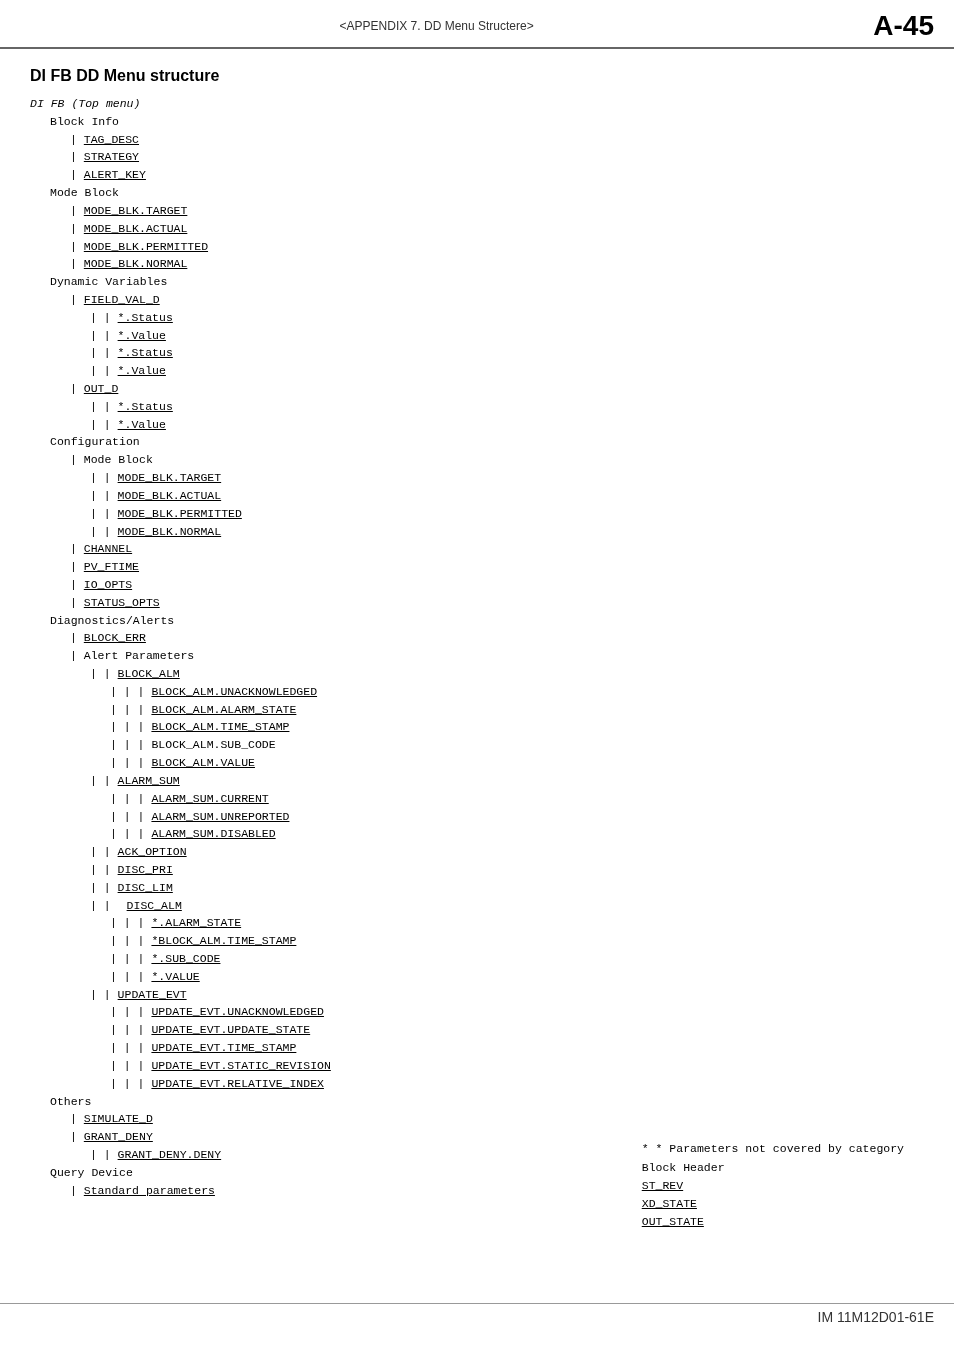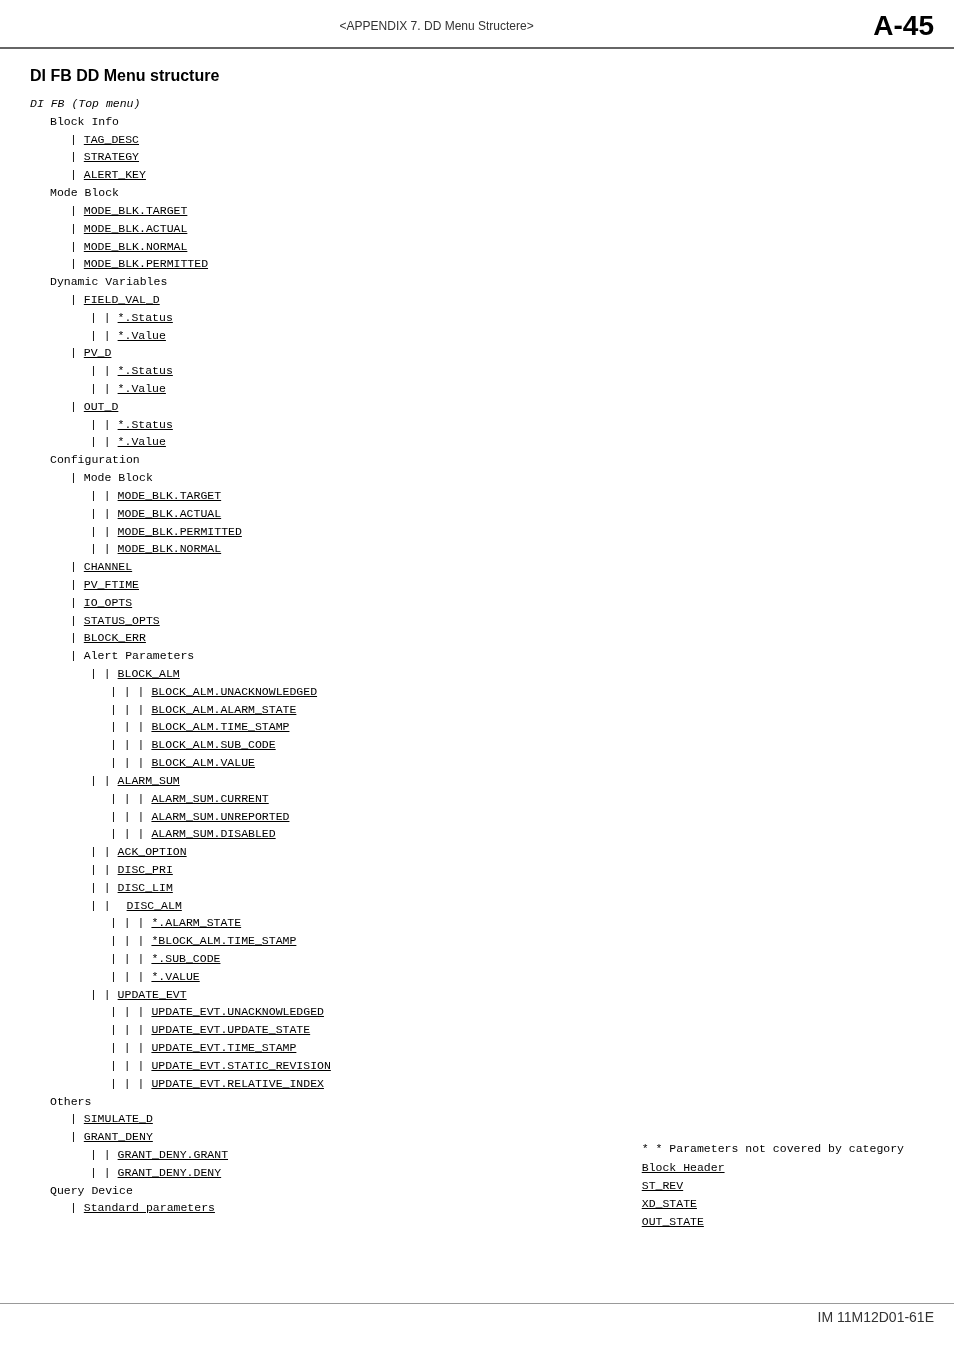--- a/index.html
+++ b/index.html
@@ -84,49 +84,49 @@
 
     <div id="tree-output">
         <div style="white-space: nowrap; font-family: &quot;Courier New&quot;, monospace; font-size: 11.5px; line-height: 1.55; margin-left: 0px;"><span></span><span style="font-style: italic;">DI FB (Top menu)</span></div>
         <div style="white-space: nowrap; font-family: &quot;Courier New&quot;, monospace; font-size: 11.5px; line-height: 1.55; margin-left: 20px;"><span></span><span>Block Info</span></div>
         <div style="white-space: nowrap; font-family: &quot;Courier New&quot;, monospace; font-size: 11.5px; line-height: 1.55; margin-left: 40px;"><span>| </span><span style="text-decoration: underline;">TAG_DESC</span></div>
         <div style="white-space: nowrap; font-family: &quot;Courier New&quot;, monospace; font-size: 11.5px; line-height: 1.55; margin-left: 40px;"><span>| </span><span style="text-decoration: underline;">STRATEGY</span></div>
         <div style="white-space: nowrap; font-family: &quot;Courier New&quot;, monospace; font-size: 11.5px; line-height: 1.55; margin-left: 40px;"><span>| </span><span style="text-decoration: underline;">ALERT_KEY</span></div>
         <div style="white-space: nowrap; font-family: &quot;Courier New&quot;, monospace; font-size: 11.5px; line-height: 1.55; margin-left: 20px;"><span></span><span>Mode Block</span></div>
         <div style="white-space: nowrap; font-family: &quot;Courier New&quot;, monospace; font-size: 11.5px; line-height: 1.55; margin-left: 40px;"><span>| </span><span style="text-decoration: underline;">MODE_BLK.TARGET</span></div>
         <div style="white-space: nowrap; font-family: &quot;Courier New&quot;, monospace; font-size: 11.5px; line-height: 1.55; margin-left: 40px;"><span>| </span><span style="text-decoration: underline;">MODE_BLK.ACTUAL</span></div>
+        <div style="white-space: nowrap; font-family: &quot;Courier New&quot;, monospace; font-size: 11.5px; line-height: 1.55; margin-left: 40px;"><span>| </span><span style="text-decoration: underline;">MODE_BLK.PERMITTED</span></div>
         <div style="white-space: nowrap; font-family: &quot;Courier New&quot;, monospace; font-size: 11.5px; line-height: 1.55; margin-left: 40px;"><span>| </span><span style="text-decoration: underline;">MODE_BLK.NORMAL</span></div>
-        <div style="white-space: nowrap; font-family: &quot;Courier New&quot;, monospace; font-size: 11.5px; line-height: 1.55; margin-left: 40px;"><span>| </span><span style="text-decoration: underline;">MODE_BLK.PERMITTED</span></div>
         <div style="white-space: nowrap; font-family: &quot;Courier New&quot;, monospace; font-size: 11.5px; line-height: 1.55; margin-left: 20px;"><span></span><span>Dynamic Variables</span></div>
         <div style="white-space: nowrap; font-family: &quot;Courier New&quot;, monospace; font-size: 11.5px; line-height: 1.55; margin-left: 40px;"><span>| </span><span style="text-decoration: underline;">FIELD_VAL_D</span></div>
         <div style="white-space: nowrap; font-family: &quot;Courier New&quot;, monospace; font-size: 11.5px; line-height: 1.55; margin-left: 60px;"><span>| | </span><span style="text-decoration: underline;">*.Status</span></div>
         <div style="white-space: nowrap; font-family: &quot;Courier New&quot;, monospace; font-size: 11.5px; line-height: 1.55; margin-left: 60px;"><span>| | </span><span style="text-decoration: underline;">*.Value</span></div>
-        <div style="white-space: nowrap; font-family: &quot;Courier New&quot;, monospace; font-size: 11.5px; line-height: 1.55; margin-left: 40px;"><span>| </span><span style="text-decoration: underline;">PV_D</span></div>
         <div style="white-space: nowrap; font-family: &quot;Courier New&quot;, monospace; font-size: 11.5px; line-height: 1.55; margin-left: 60px;"><span>| | </span><span style="text-decoration: underline;">*.Status</span></div>
         <div style="white-space: nowrap; font-family: &quot;Courier New&quot;, monospace; font-size: 11.5px; line-height: 1.55; margin-left: 60px;"><span>| | </span><span style="text-decoration: underline;">*.Value</span></div>
         <div style="white-space: nowrap; font-family: &quot;Courier New&quot;, monospace; font-size: 11.5px; line-height: 1.55; margin-left: 40px;"><span>| </span><span style="text-decoration: underline;">OUT_D</span></div>
         <div style="white-space: nowrap; font-family: &quot;Courier New&quot;, monospace; font-size: 11.5px; line-height: 1.55; margin-left: 60px;"><span>| | </span><span style="text-decoration: underline;">*.Status</span></div>
         <div style="white-space: nowrap; font-family: &quot;Courier New&quot;, monospace; font-size: 11.5px; line-height: 1.55; margin-left: 60px;"><span>| | </span><span style="text-decoration: underline;">*.Value</span></div>
         <div style="white-space: nowrap; font-family: &quot;Courier New&quot;, monospace; font-size: 11.5px; line-height: 1.55; margin-left: 20px;"><span></span><span>Configuration</span></div>
         <div style="white-space: nowrap; font-family: &quot;Courier New&quot;, monospace; font-size: 11.5px; line-height: 1.55; margin-left: 40px;"><span>| </span><span>Mode Block</span></div>
         <div style="white-space: nowrap; font-family: &quot;Courier New&quot;, monospace; font-size: 11.5px; line-height: 1.55; margin-left: 60px;"><span>| | </span><span style="text-decoration: underline;">MODE_BLK.TARGET</span></div>
         <div style="white-space: nowrap; font-family: &quot;Courier New&quot;, monospace; font-size: 11.5px; line-height: 1.55; margin-left: 60px;"><span>| | </span><span style="text-decoration: underline;">MODE_BLK.ACTUAL</span></div>
         <div style="white-space: nowrap; font-family: &quot;Courier New&quot;, monospace; font-size: 11.5px; line-height: 1.55; margin-left: 60px;"><span>| | </span><span style="text-decoration: underline;">MODE_BLK.PERMITTED</span></div>
         <div style="white-space: nowrap; font-family: &quot;Courier New&quot;, monospace; font-size: 11.5px; line-height: 1.55; margin-left: 60px;"><span>| | </span><span style="text-decoration: underline;">MODE_BLK.NORMAL</span></div>
         <div style="white-space: nowrap; font-family: &quot;Courier New&quot;, monospace; font-size: 11.5px; line-height: 1.55; margin-left: 40px;"><span>| </span><span style="text-decoration: underline;">CHANNEL</span></div>
         <div style="white-space: nowrap; font-family: &quot;Courier New&quot;, monospace; font-size: 11.5px; line-height: 1.55; margin-left: 40px;"><span>| </span><span style="text-decoration: underline;">PV_FTIME</span></div>
         <div style="white-space: nowrap; font-family: &quot;Courier New&quot;, monospace; font-size: 11.5px; line-height: 1.55; margin-left: 40px;"><span>| </span><span style="text-decoration: underline;">IO_OPTS</span></div>
         <div style="white-space: nowrap; font-family: &quot;Courier New&quot;, monospace; font-size: 11.5px; line-height: 1.55; margin-left: 40px;"><span>| </span><span style="text-decoration: underline;">STATUS_OPTS</span></div>
+        <div style="white-space: nowrap; font-family: &quot;Courier New&quot;, monospace; font-size: 11.5px; line-height: 1.55; margin-left: 20px;"><span></span><span>Diagnostics/Alerts</span></div>
         <div style="white-space: nowrap; font-family: &quot;Courier New&quot;, monospace; font-size: 11.5px; line-height: 1.55; margin-left: 40px;"><span>| </span><span style="text-decoration: underline;">BLOCK_ERR</span></div>
         <div style="white-space: nowrap; font-family: &quot;Courier New&quot;, monospace; font-size: 11.5px; line-height: 1.55; margin-left: 40px;"><span>| </span><span>Alert Parameters</span></div>
         <div style="white-space: nowrap; font-family: &quot;Courier New&quot;, monospace; font-size: 11.5px; line-height: 1.55; margin-left: 60px;"><span>| | </span><span style="text-decoration: underline;">BLOCK_ALM</span></div>
         <div style="white-space: nowrap; font-family: &quot;Courier New&quot;, monospace; font-size: 11.5px; line-height: 1.55; margin-left: 80px;"><span>| | | </span><span style="text-decoration: underline;">BLOCK_ALM.UNACKNOWLEDGED</span></div>
         <div style="white-space: nowrap; font-family: &quot;Courier New&quot;, monospace; font-size: 11.5px; line-height: 1.55; margin-left: 80px;"><span>| | | </span><span style="text-decoration: underline;">BLOCK_ALM.ALARM_STATE</span></div>
         <div style="white-space: nowrap; font-family: &quot;Courier New&quot;, monospace; font-size: 11.5px; line-height: 1.55; margin-left: 80px;"><span>| | | </span><span style="text-decoration: underline;">BLOCK_ALM.TIME_STAMP</span></div>
-        <div style="white-space: nowrap; font-family: &quot;Courier New&quot;, monospace; font-size: 11.5px; line-height: 1.55; margin-left: 80px;"><span>| | | </span><span style="text-decoration: underline;">BLOCK_ALM.SUB_CODE</span></div>
+        <div style="white-space: nowrap; font-family: &quot;Courier New&quot;, monospace; font-size: 11.5px; line-height: 1.55; margin-left: 80px;"><span>| | | </span><span style="">BLOCK_ALM.SUB_CODE</span></div>
         <div style="white-space: nowrap; font-family: &quot;Courier New&quot;, monospace; font-size: 11.5px; line-height: 1.55; margin-left: 80px;"><span>| | | </span><span style="text-decoration: underline;">BLOCK_ALM.VALUE</span></div>
         <div style="white-space: nowrap; font-family: &quot;Courier New&quot;, monospace; font-size: 11.5px; line-height: 1.55; margin-left: 60px;"><span>| | </span><span style="text-decoration: underline;">ALARM_SUM</span></div>
         <div style="white-space: nowrap; font-family: &quot;Courier New&quot;, monospace; font-size: 11.5px; line-height: 1.55; margin-left: 80px;"><span>| | | </span><span style="text-decoration: underline;">ALARM_SUM.CURRENT</span></div>
         <div style="white-space: nowrap; font-family: &quot;Courier New&quot;, monospace; font-size: 11.5px; line-height: 1.55; margin-left: 80px;"><span>| | | </span><span style="text-decoration: underline;">ALARM_SUM.UNREPORTED</span></div>
         <div style="white-space: nowrap; font-family: &quot;Courier New&quot;, monospace; font-size: 11.5px; line-height: 1.55; margin-left: 80px;"><span>| | | </span><span style="text-decoration: underline;">ALARM_SUM.DISABLED</span></div>
         <div style="white-space: nowrap; font-family: &quot;Courier New&quot;, monospace; font-size: 11.5px; line-height: 1.55; margin-left: 60px;"><span>| | </span><span style="text-decoration: underline;">ACK_OPTION</span></div>
         <div style="white-space: nowrap; font-family: &quot;Courier New&quot;, monospace; font-size: 11.5px; line-height: 1.55; margin-left: 60px;"><span>| | </span><span style="text-decoration: underline;">DISC_PRI</span></div>
         <div style="white-space: nowrap; font-family: &quot;Courier New&quot;, monospace; font-size: 11.5px; line-height: 1.55; margin-left: 60px;"><span>| | </span><span style="text-decoration: underline;">DISC_LIM</span></div>
         <div style="white-space: nowrap; font-family: &quot;Courier New&quot;, monospace; font-size: 11.5px; line-height: 1.55; margin-left: 60px;"><span>| | </span><span style="text-decoration: underline; padding-left: 9px;">DISC_ALM</span></div>
         <div style="white-space: nowrap; font-family: &quot;Courier New&quot;, monospace; font-size: 11.5px; line-height: 1.55; margin-left: 80px;"><span>| | | </span><span style="text-decoration: underline; margin-top: 48px;">*.ALARM_STATE</span></div>
@@ -135,32 +135,31 @@
         <div style="white-space: nowrap; font-family: &quot;Courier New&quot;, monospace; font-size: 11.5px; line-height: 1.55; margin-left: 80px;"><span>| | | </span><span style="text-decoration: underline;">*.VALUE</span></div>
         <div style="white-space: nowrap; font-family: &quot;Courier New&quot;, monospace; font-size: 11.5px; line-height: 1.55; margin-left: 60px;"><span>| | </span><span style="text-decoration: underline;">UPDATE_EVT</span></div>
         <div style="white-space: nowrap; font-family: &quot;Courier New&quot;, monospace; font-size: 11.5px; line-height: 1.55; margin-left: 80px;"><span>| | | </span><span style="text-decoration: underline;">UPDATE_EVT.UNACKNOWLEDGED</span></div>
         <div style="white-space: nowrap; font-family: &quot;Courier New&quot;, monospace; font-size: 11.5px; line-height: 1.55; margin-left: 80px;"><span>| | | </span><span style="text-decoration: underline;">UPDATE_EVT.UPDATE_STATE</span></div>
         <div style="white-space: nowrap; font-family: &quot;Courier New&quot;, monospace; font-size: 11.5px; line-height: 1.55; margin-left: 80px;"><span>| | | </span><span style="text-decoration: underline;">UPDATE_EVT.TIME_STAMP</span></div>
         <div style="white-space: nowrap; font-family: &quot;Courier New&quot;, monospace; font-size: 11.5px; line-height: 1.55; margin-left: 80px;"><span>| | | </span><span style="text-decoration: underline;">UPDATE_EVT.STATIC_REVISION</span></div>
         <div style="white-space: nowrap; font-family: &quot;Courier New&quot;, monospace; font-size: 11.5px; line-height: 1.55; margin-left: 80px;"><span>| | | </span><span style="text-decoration: underline;">UPDATE_EVT.RELATIVE_INDEX</span></div>
         <div style="white-space: nowrap; font-family: &quot;Courier New&quot;, monospace; font-size: 11.5px; line-height: 1.55; margin-left: 20px;"><span></span><span>Others</span></div>
         <div style="white-space: nowrap; font-family: &quot;Courier New&quot;, monospace; font-size: 11.5px; line-height: 1.55; margin-left: 40px;"><span>| </span><span style="text-decoration: underline;">SIMULATE_D</span></div>
         <div style="white-space: nowrap; font-family: &quot;Courier New&quot;, monospace; font-size: 11.5px; line-height: 1.55; margin-left: 40px;"><span>| </span><span style="text-decoration: underline;">GRANT_DENY</span></div>
-        <div style="white-space: nowrap; font-family: &quot;Courier New&quot;, monospace; font-size: 11.5px; line-height: 1.55; margin-left: 60px;"><span>| | </span><span style="text-decoration: underline;">GRANT_DENY.GRANT</span></div>
         <div style="white-space: nowrap; font-family: &quot;Courier New&quot;, monospace; font-size: 11.5px; line-height: 1.55; margin-left: 60px;"><span>| | </span><span style="text-decoration: underline;">GRANT_DENY.DENY</span></div>
         <div style="white-space: nowrap; font-family: &quot;Courier New&quot;, monospace; font-size: 11.5px; line-height: 1.55; margin-left: 20px;"><span></span><span>Query Device</span></div>
         <div style="white-space: nowrap; font-family: &quot;Courier New&quot;, monospace; font-size: 11.5px; line-height: 1.55; margin-left: 40px;"><span>| </span><span style="text-decoration: underline;">Standard parameters</span></div>
       </div>
 
     <div id="side-note-container" style="position: absolute; right: 20px; font-family: &quot;Courier New&quot;, monospace; font-size: 11.5px; line-height: 1.55; top: 1044.6px;">
       <div style="margin-bottom:2px;">
         * <span>* Parameters not covered by category</span>
       </div>
       <div id="side-note-items">
-          <div style="text-decoration: underline;">Block Header</div>
+          <div style="">Block Header</div>
           <div style="text-decoration: underline;">ST_REV</div>
           <div style="text-decoration: underline;">XD_STATE</div>
           <div style="text-decoration: underline;">OUT_STATE</div>
         </div>
     </div>
 
   </div>
 </div>
 
 <div class="page-footer">

